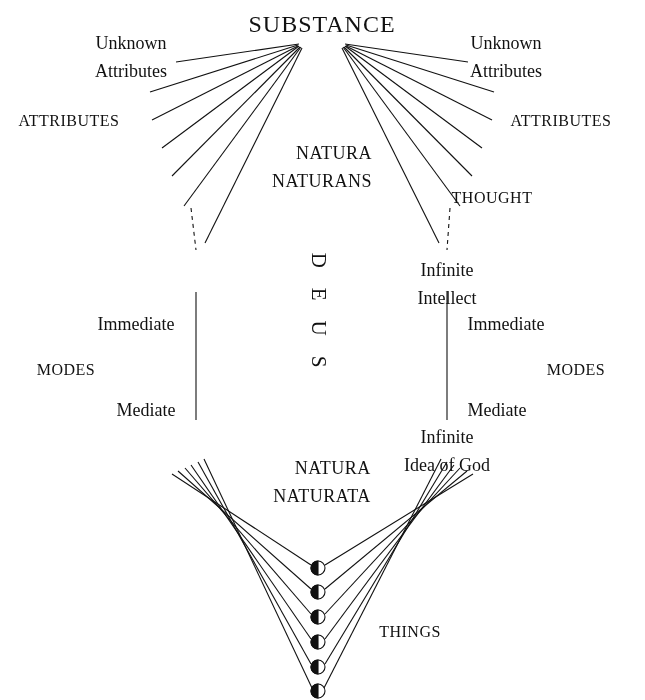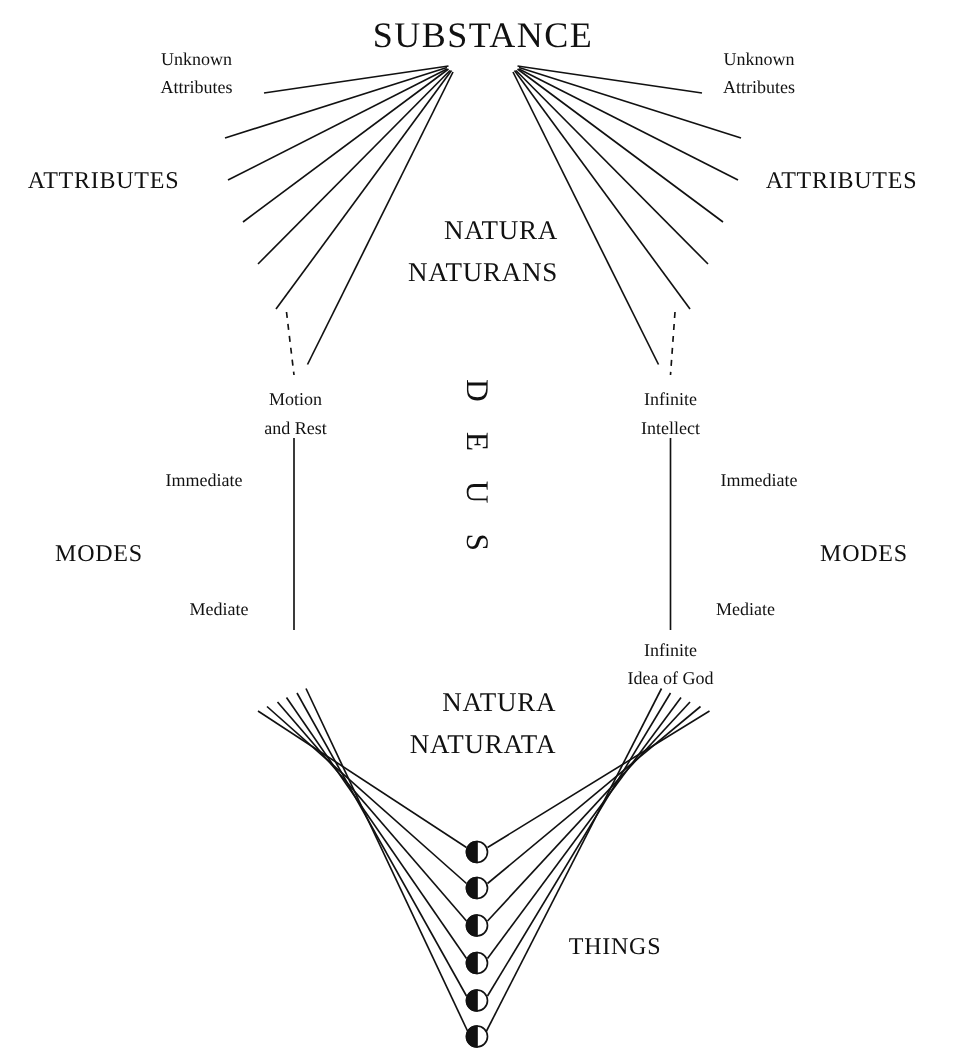--- a/index.html
+++ b/index.html
@@ -14,21 +14,21 @@
   .lbl{
     position:absolute;
     transform:translateX(-50%);
     white-space:pre-line;
     text-align:center;
     line-height:1.55;
   }
   .t-title{font-size:24px;letter-spacing:1px;}
   .t-big{font-size:16px;letter-spacing:0.5px;}
   .t-natura{font-size:18px;letter-spacing:0.5px;text-align:right;}
-  .t-small{font-size:12px;}
+  .t-small{font-size:18px;}
   .deus{
     position:absolute;
     left:318px;top:320px;
     transform:translate(-50%,-50%) rotate(90deg);
     font-size:21px;
     letter-spacing:0.95em;
     white-space:nowrap;
   }
   svg{position:absolute;left:0;top:0;}
 </style>
@@ -111,23 +111,22 @@
 Attributes</div>
   <div class="lbl t-small" style="left:506px;top:30px;">Unknown
 Attributes</div>
 
   <div class="lbl t-big" style="left:69px;top:109px;">ATTRIBUTES</div>
   <div class="lbl t-big" style="left:561px;top:109px;">ATTRIBUTES</div>
 
   <div class="lbl t-natura" style="left:322px;top:140px;">NATURA
 NATURANS</div>
 
+  <div class="lbl t-big" style="left:492px;top:186px;">THOUGHT</div>
 
-  <div class="lbl t-small" style="left:197px;top:257px;">Motion
-and Rest</div>
   <div class="lbl t-small" style="left:447px;top:257px;">Infinite
 Intellect</div>
 
   <div class="deus">DEUS</div>
 
   <div class="lbl t-small" style="left:136px;top:311px;">Immediate</div>
   <div class="lbl t-small" style="left:506px;top:311px;">Immediate</div>
 
   <div class="lbl t-big" style="left:66px;top:358px;">MODES</div>
   <div class="lbl t-big" style="left:576px;top:358px;">MODES</div>

